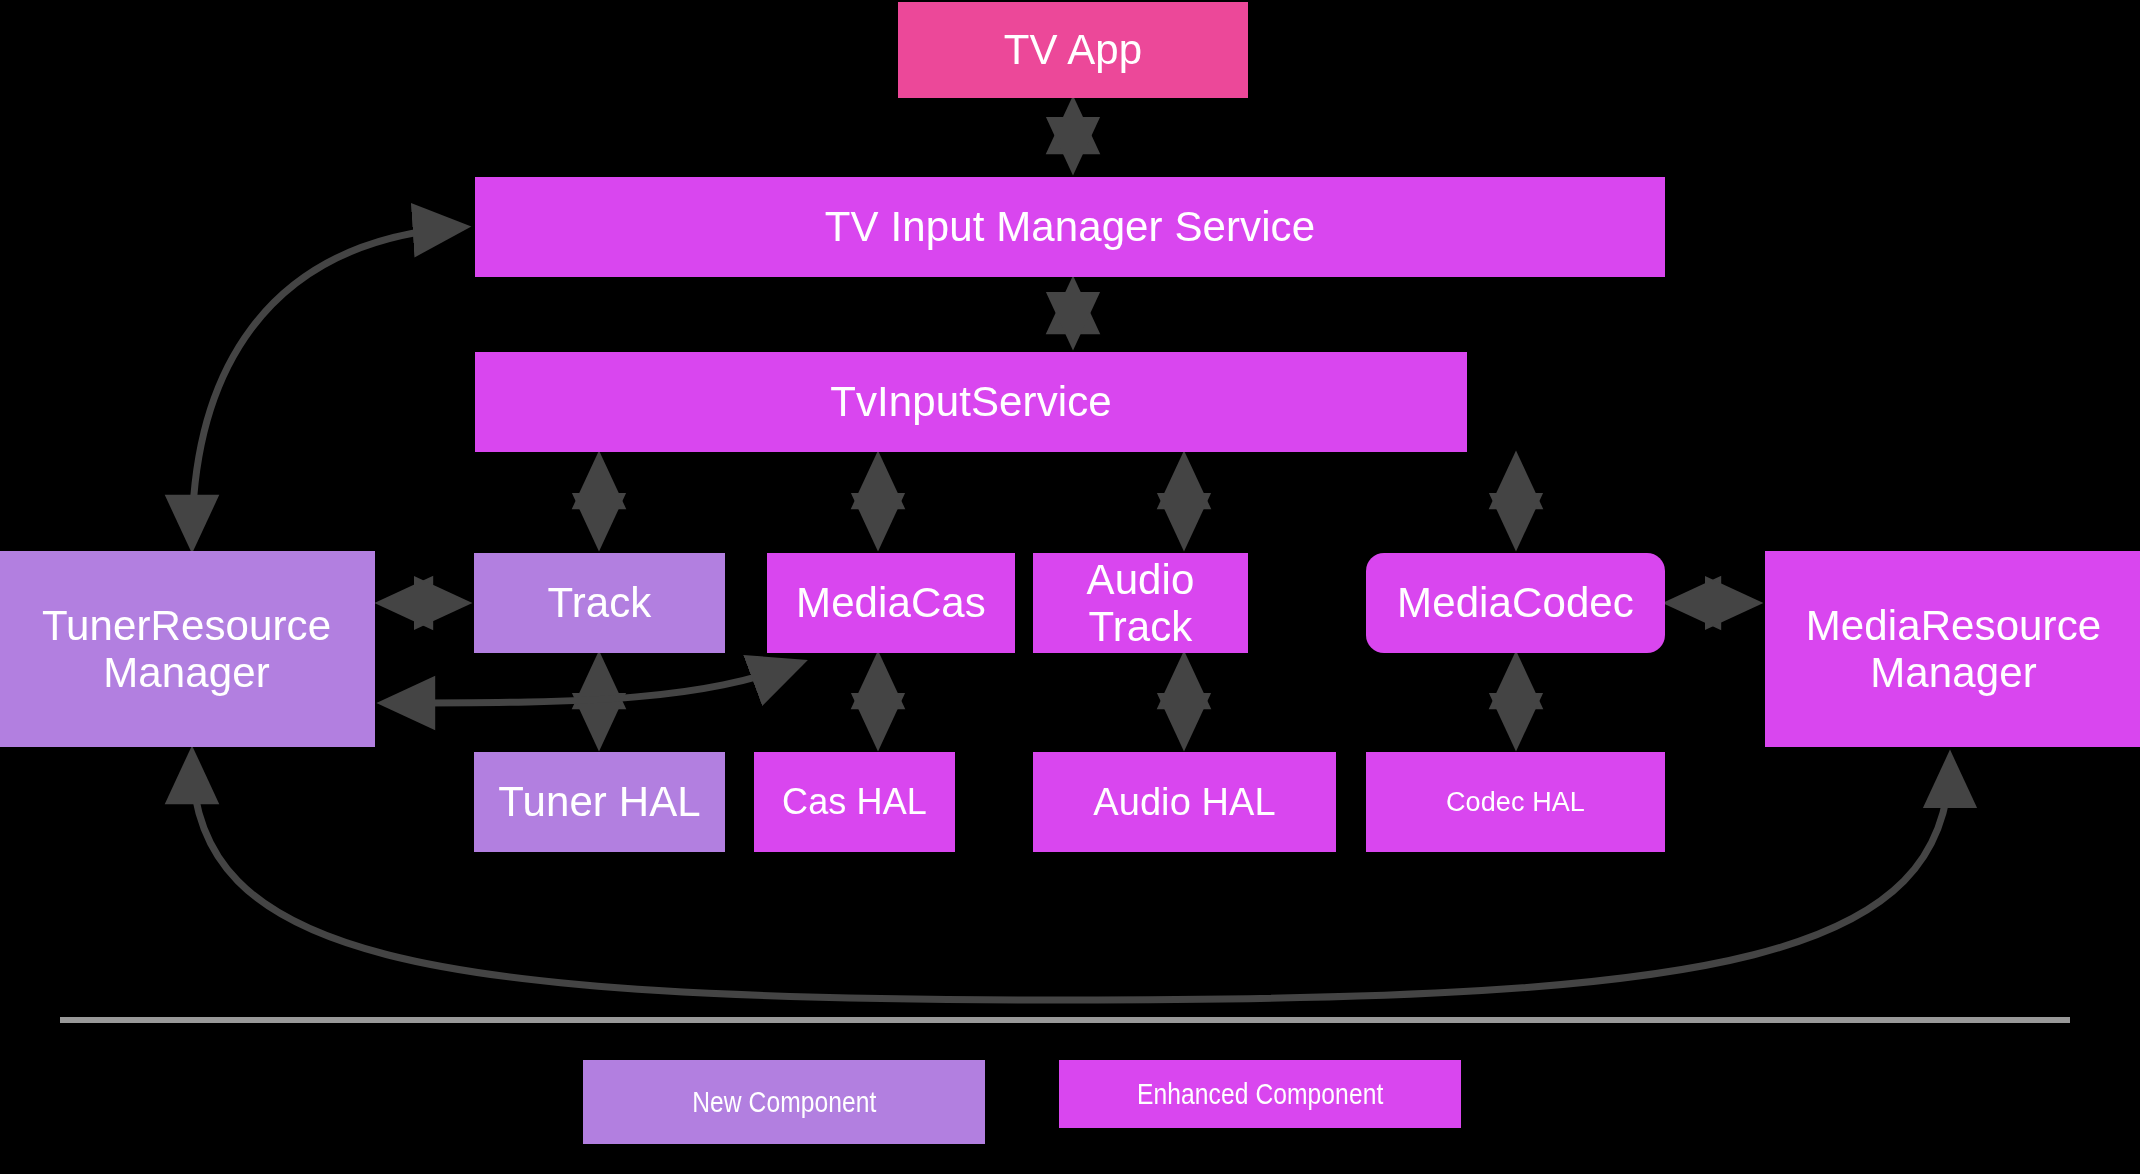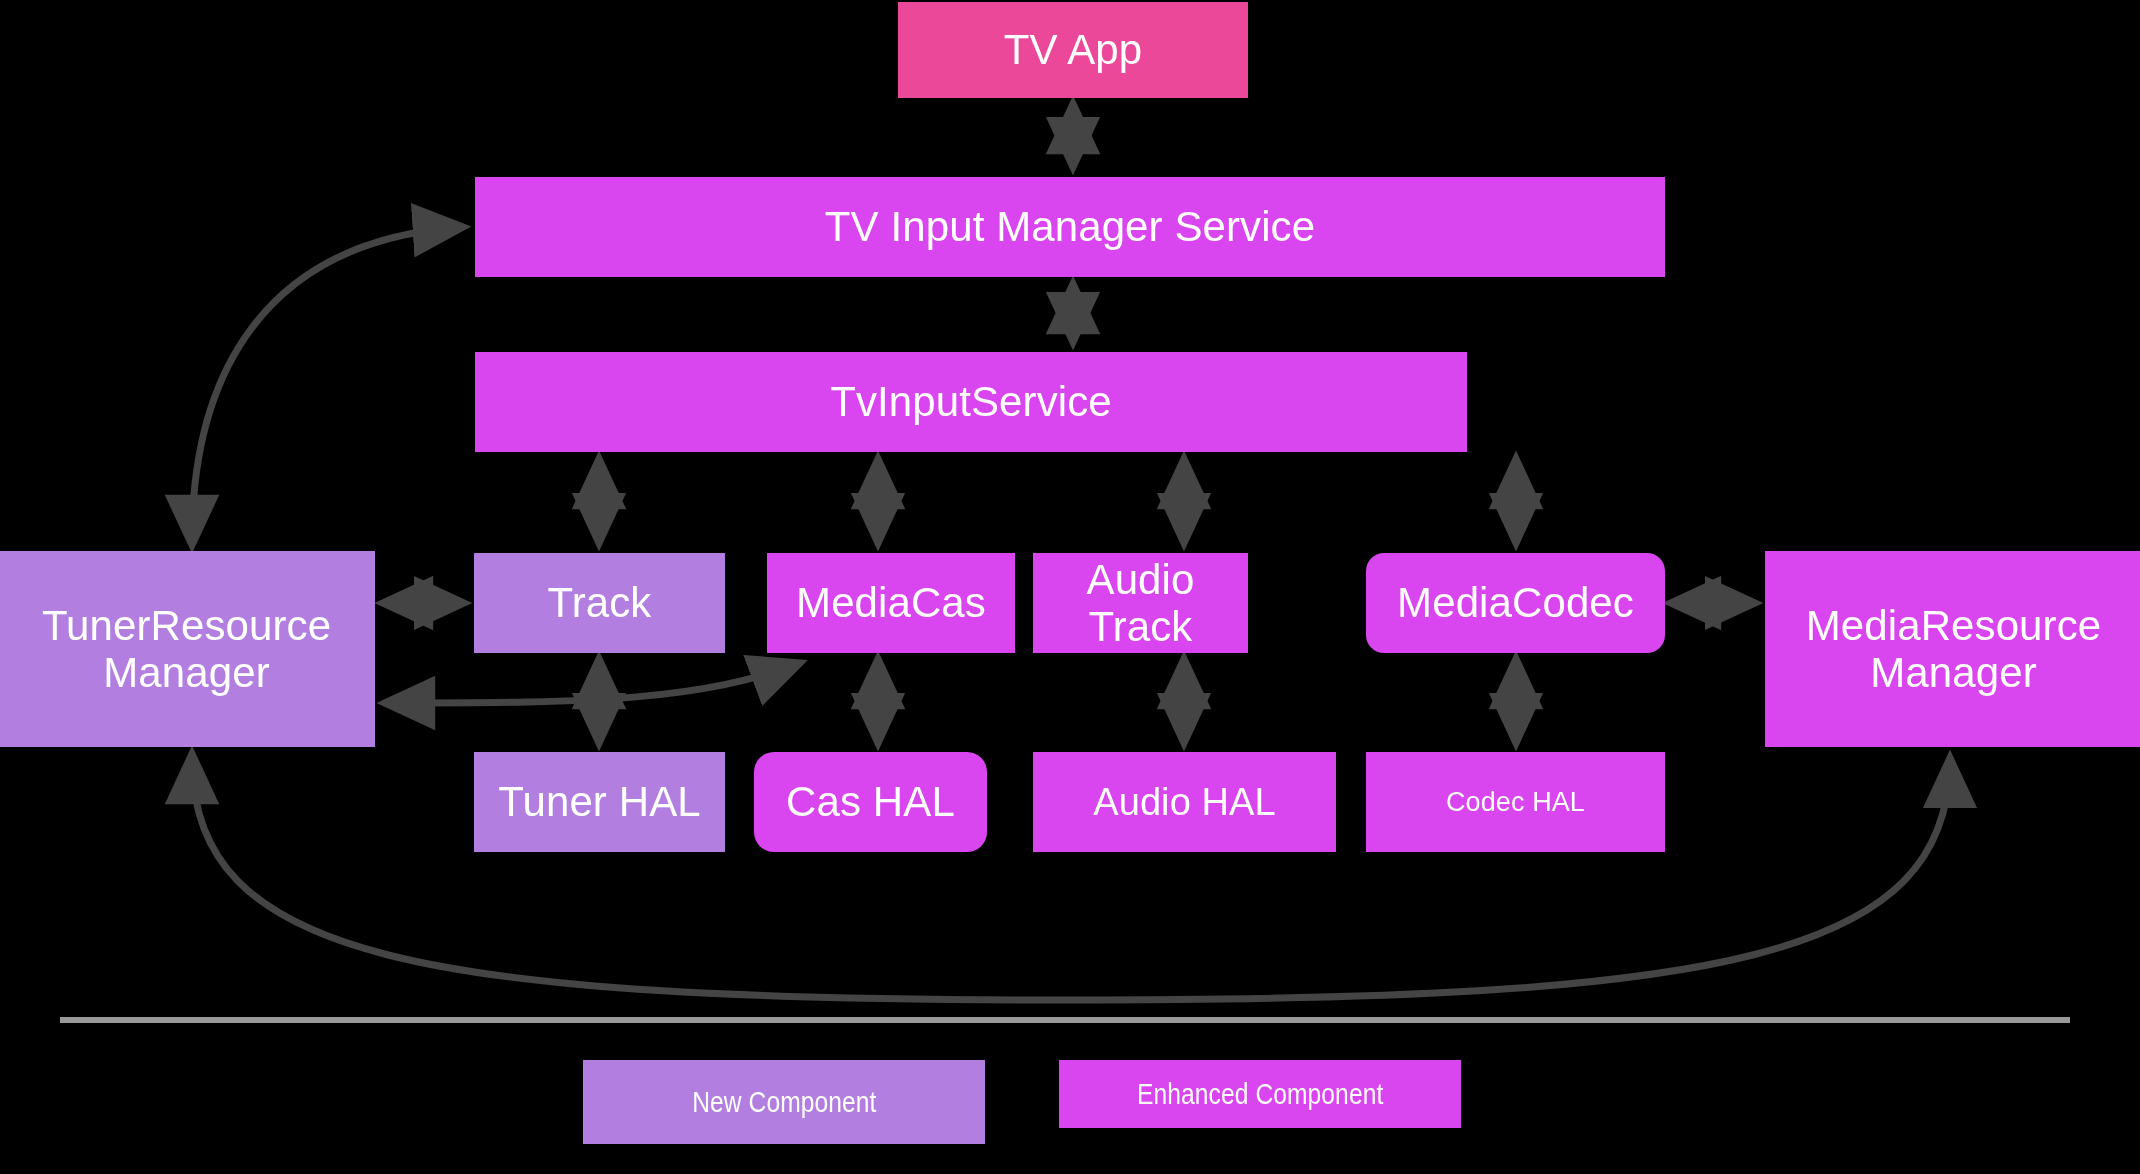--- a/index.html
+++ b/index.html
@@ -41,21 +41,21 @@
   #n-tvinputservice      { left: 475px;  top: 352px;  width: 992px; height: 100px; font-size: 42px; }
 
   #n-trm                 { left: -2px;   top: 551px;  width: 377px; height: 196px; font-size: 42px; }
   #n-tuner               { left: 474px;  top: 553px;  width: 251px; height: 100px; font-size: 42px; }
   #n-mediacas            { left: 754px;  top: 553px;  width: 248px; height: 100px; font-size: 42px; margin-left: 13px; }
   #n-audiotrack          { left: 1033px; top: 553px;  width: 215px; height: 100px; font-size: 42px; }
   #n-mediacodec          { left: 1366px; top: 553px;  width: 299px; height: 100px; font-size: 42px; border-radius: 18px; }
   #n-mrm                 { left: 1765px; top: 551px;  width: 377px; height: 196px; font-size: 42px; }
 
   #n-tunerhal            { left: 474px;  top: 752px;  width: 251px; height: 100px; font-size: 42px; }
-  #n-cashal              { left: 754px;  top: 752px;  width: 233px; height: 100px; font-size: 42px; border-radius: 20px; }
+  #n-cashal              { left: 754px;  top: 752px;  width: 201px; height: 100px; font-size: 36px; }
   #n-audiohal            { left: 1033px; top: 752px;  width: 303px; height: 100px; font-size: 38px; }
   #n-codechal            { left: 1366px; top: 752px;  width: 299px; height: 100px; font-size: 27px; }
 
   
   #legend-new      { left: 583px;  top: 1060px; width: 402px; height: 84px; font-size: 28px; }
   #legend-enhanced { left: 1059px; top: 1060px; width: 402px; height: 68px; font-size: 28px; }
   #legend-new .lbl, #legend-enhanced .lbl {
     font-family: "Liberation Sans Narrow", "Liberation Sans", sans-serif;
     transform: scaleX(0.82);
     font-size: 30px;

